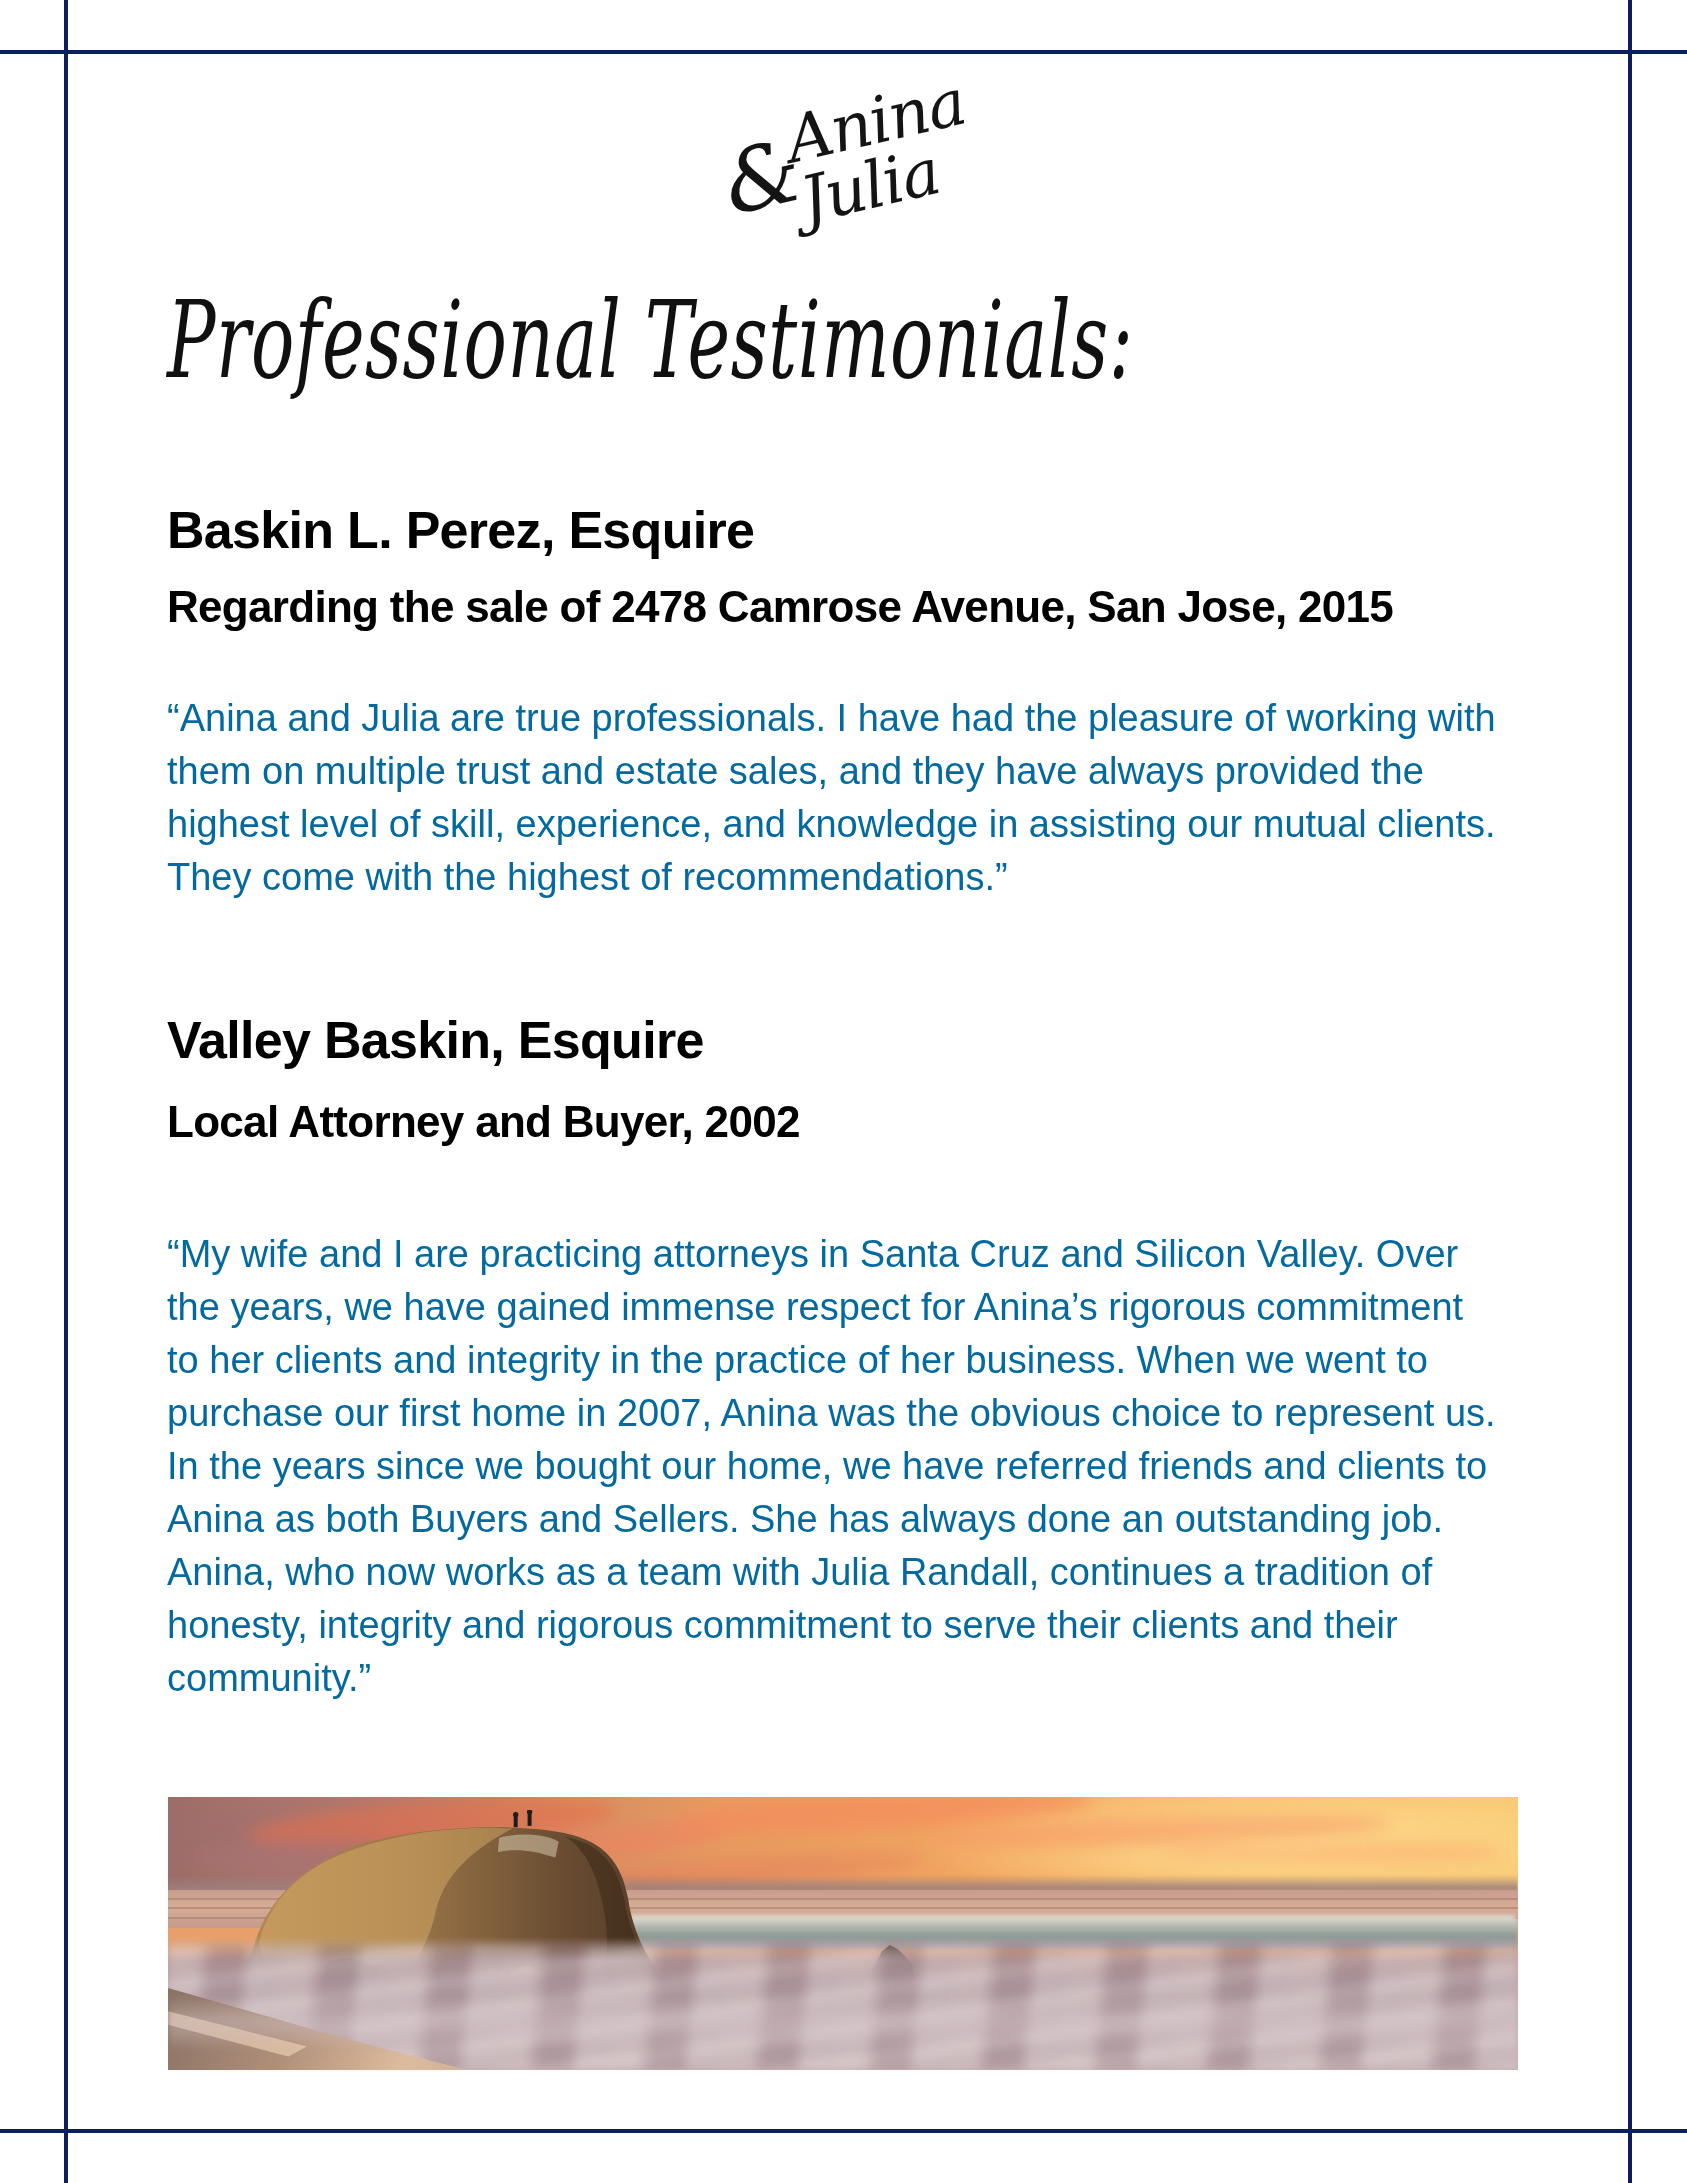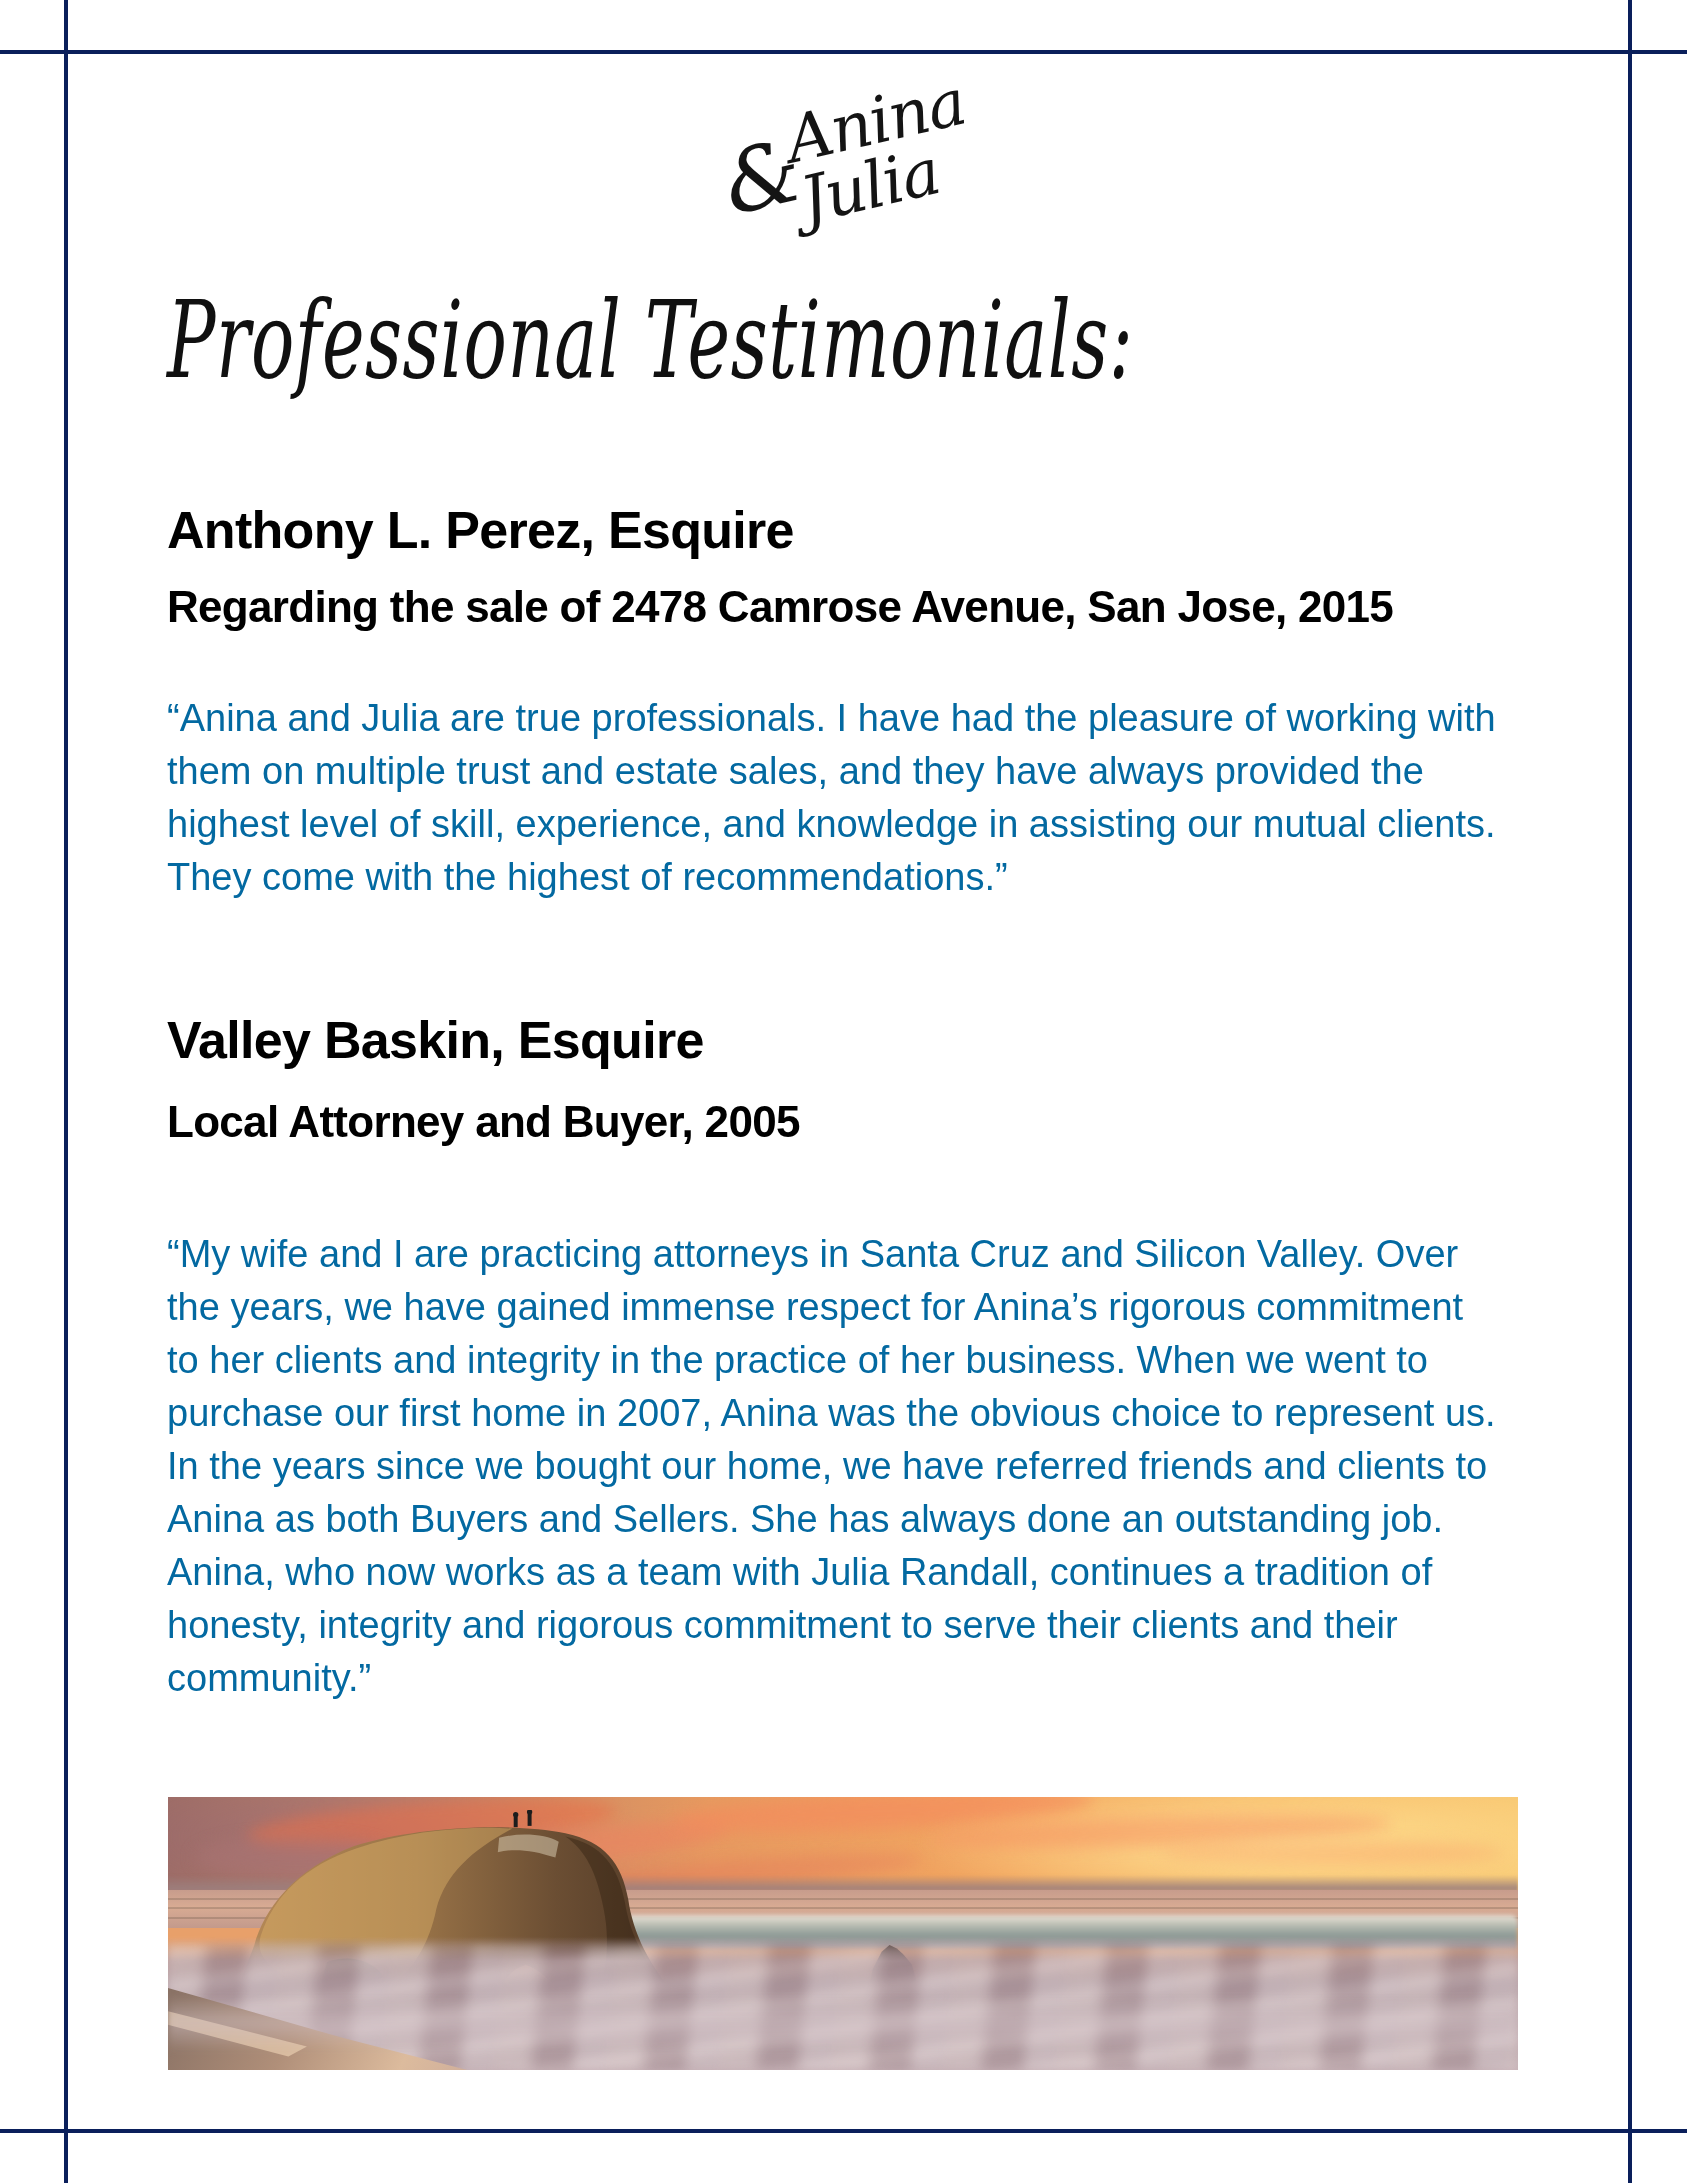--- a/index.html
+++ b/index.html
@@ -94,26 +94,26 @@
   <div class="bline b-right"></div>
 
   <div class="logo">
     <span class="logo-anina">Anina</span>
     <span class="logo-amp">&amp;</span>
     <span class="logo-julia">Julia</span>
   </div>
 
   <h1 class="title">Professional Testimonials:</h1>
 
-  <h2 class="t-name n1">Anthony L. Perez, Esquire</h2>
+  <h2 class="t-name n1">Baskin L. Perez, Esquire</h2>
   <h3 class="t-context c1">Regarding the sale of 2478 Camrose Avenue, San Jose, 2015</h3>
   <p class="t-quote q1">“Anina and Julia are true professionals. I have had the pleasure of working with them on multiple trust and estate sales, and they have always provided the highest level of skill, experience, and knowledge in assisting our mutual clients. They come with the highest of recommendations.”</p>
 
   <h2 class="t-name n2">Valley Baskin, Esquire</h2>
-  <h3 class="t-context c2">Local Attorney and Buyer, 2005</h3>
+  <h3 class="t-context c2">Local Attorney and Buyer, 2002</h3>
   <p class="t-quote q2">“My wife and I are practicing attorneys in Santa Cruz and Silicon Valley. Over the years, we have gained immense respect for Anina’s rigorous commitment to her clients and integrity in the practice of her business. When we went to purchase our first home in 2007, Anina was the obvious choice to represent us. In the years since we bought our home, we have referred friends and clients to Anina as both Buyers and Sellers. She has always done an outstanding job. Anina, who now works as a team with Julia Randall, continues a tradition of honesty, integrity and rigorous commitment to serve their clients and their community.”</p>
 
   <div class="photo" role="img" aria-label="Natural rock arch on a beach at sunset with surf and pink clouds">
     <div class="sky"></div>
     <div class="sky-mauve"></div>
     <div class="sky-glow"></div>
     <div class="cl cl1"></div>
     <div class="cl cl2"></div>
     <div class="cl cl3"></div>
     <div class="cl cl4"></div>

